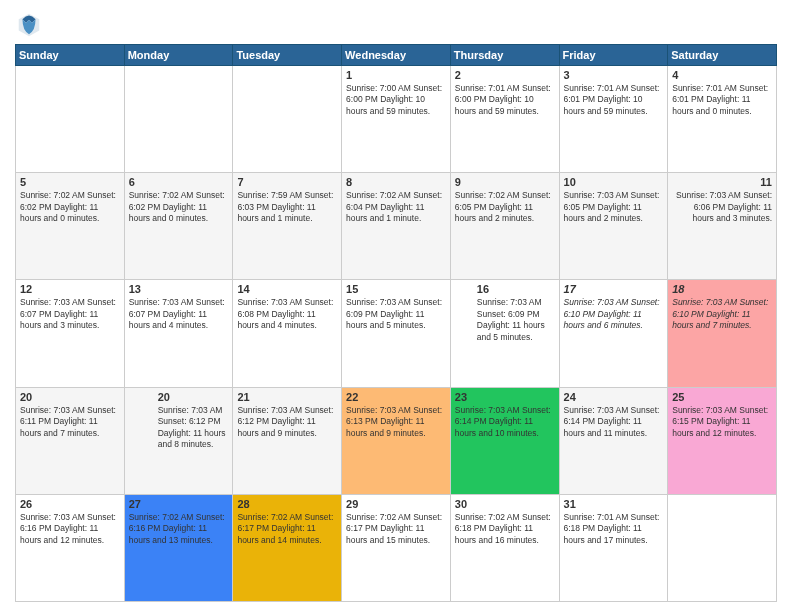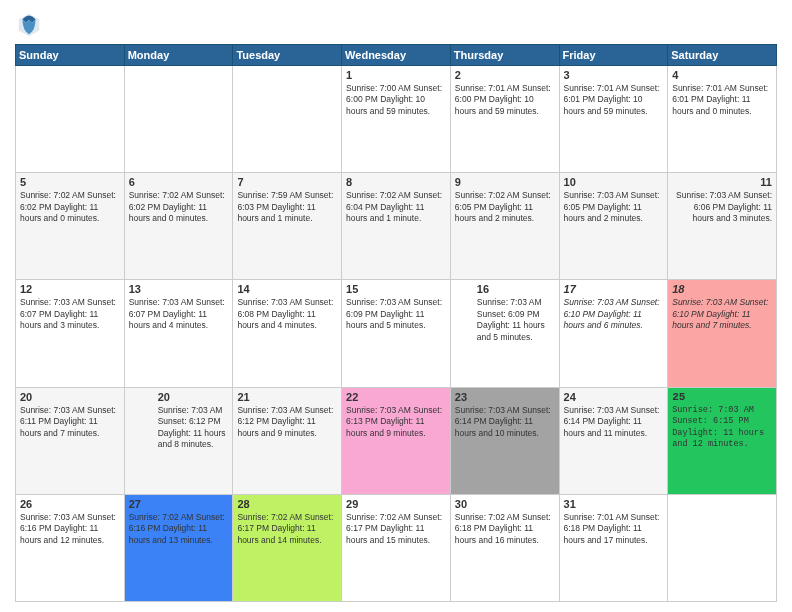--- a/index.html
+++ b/index.html
@@ -294,42 +294,42 @@
 Daylight: 11 hours
 and 8 minutes.</div>
           </td>
           <td style="background-color: rgb(245, 245, 245);">
             <span class="day-number">21</span>
             <div class="day-info">Sunrise: 7:03 AM
 Sunset: 6:12 PM
 Daylight: 11 hours
 and 9 minutes.</div>
           </td>
-          <td style="background-color: #f9a8d4;">
+          <td style="background-color: #fdba74;">
             <span class="day-number">22</span>
             <div class="day-info">Sunrise: 7:03 AM
 Sunset: 6:13 PM
 Daylight: 11 hours
 and 9 minutes.</div>
           </td>
-          <td style="background-color: #a3a3a3;">
+          <td style="background-color: #22c55e;">
             <span class="day-number">23</span>
             <div class="day-info">Sunrise: 7:03 AM
 Sunset: 6:14 PM
 Daylight: 11 hours
 and 10 minutes.</div>
           </td>
           <td style="background-color: rgb(245, 245, 245); margin-left: 44px;">
             <span class="day-number">24</span>
             <div class="day-info">Sunrise: 7:03 AM
 Sunset: 6:14 PM
 Daylight: 11 hours
 and 11 minutes.</div>
           </td>
-          <td style="background-color: #22c55e; font-family: Liberation Mono, monospace;">
+          <td style="background-color: #f9a8d4;">
             <span class="day-number">25</span>
             <div class="day-info">Sunrise: 7:03 AM
 Sunset: 6:15 PM
 Daylight: 11 hours
 and 12 minutes.</div>
           </td>
         </tr>
         <tr>
           <td style="background-color: rgb(255, 255, 255);">
             <span class="day-number">26</span>
@@ -338,21 +338,21 @@
 Daylight: 11 hours
 and 12 minutes.</div>
           </td>
           <td style="background-color: #3b82f6;">
             <span class="day-number">27</span>
             <div class="day-info">Sunrise: 7:02 AM
 Sunset: 6:16 PM
 Daylight: 11 hours
 and 13 minutes.</div>
           </td>
-          <td style="background-color: #bef264;">
+          <td style="background-color: #eab308;">
             <span class="day-number">28</span>
             <div class="day-info">Sunrise: 7:02 AM
 Sunset: 6:17 PM
 Daylight: 11 hours
 and 14 minutes.</div>
           </td>
           <td style="background-color: rgb(255, 255, 255);">
             <span class="day-number">29</span>
             <div class="day-info">Sunrise: 7:02 AM
 Sunset: 6:17 PM

